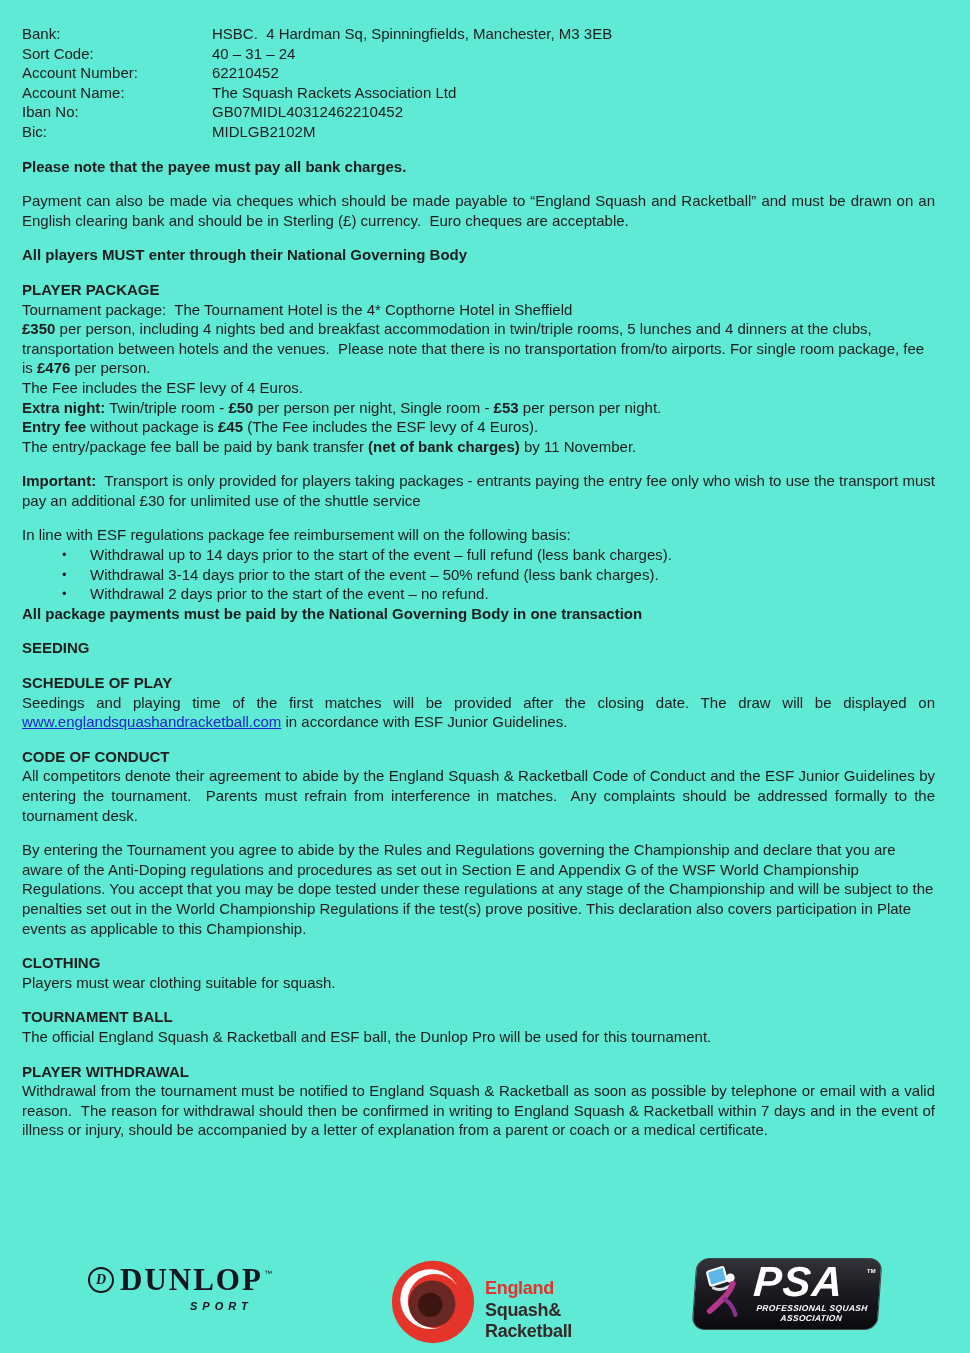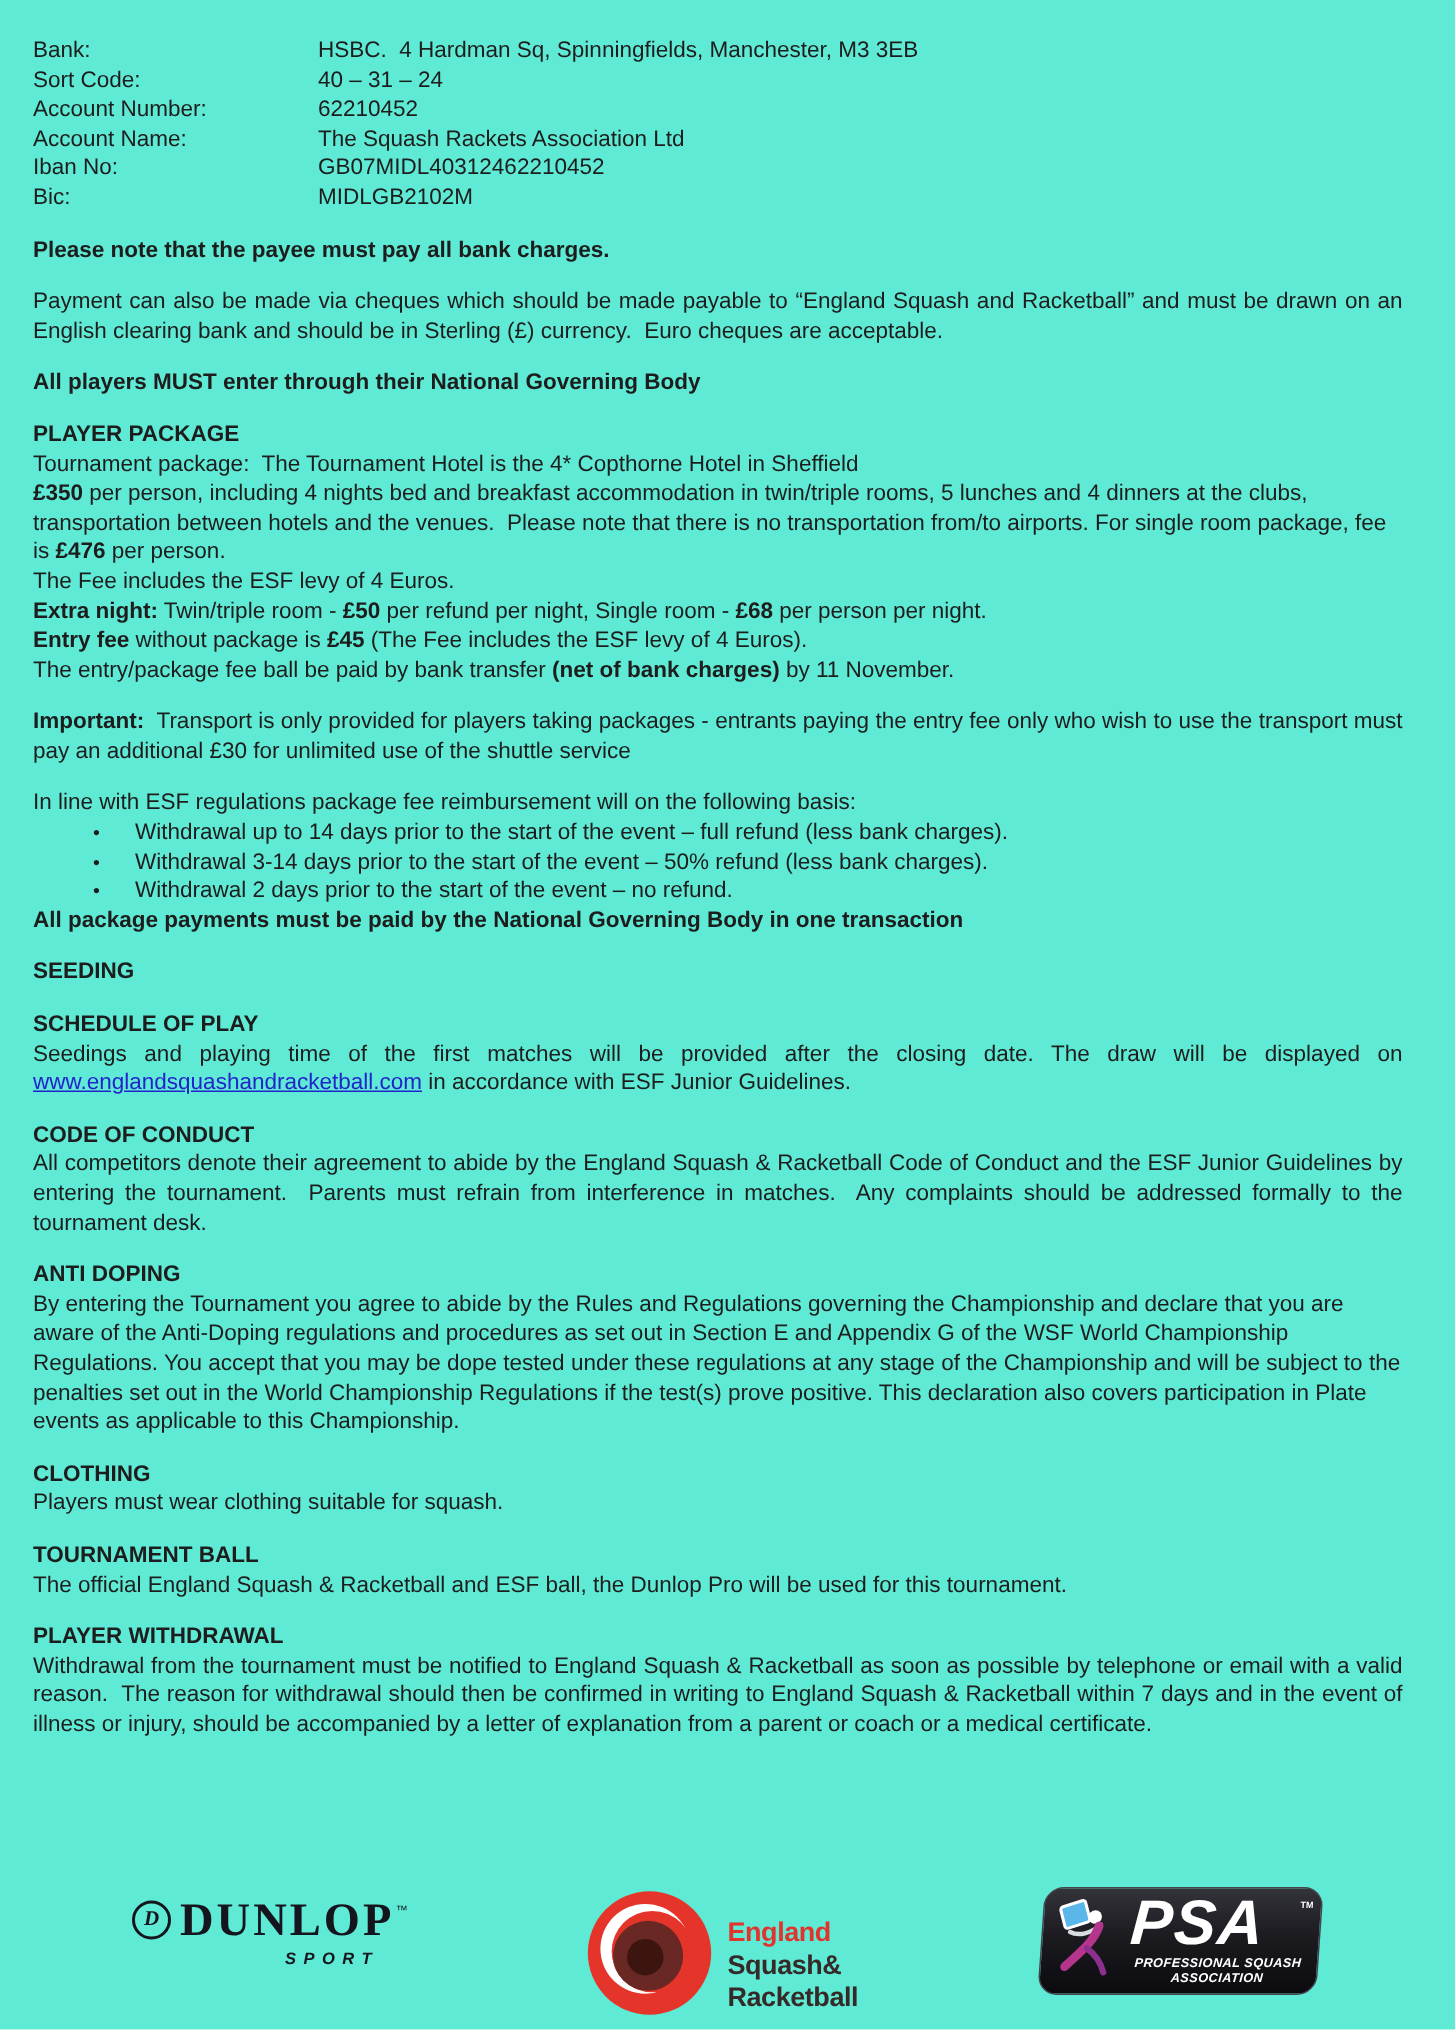--- a/index.html
+++ b/index.html
@@ -90,21 +90,21 @@
 
     <div class="sec p just">Payment can also be made via cheques which should be made payable to “England Squash and Racketball” and must be drawn on an English clearing bank and should be in Sterling (£) currency.  Euro cheques are acceptable.</div>
 
     <div class="sec b p">All players MUST enter through their National Governing Body</div>
 
     <div class="sec">
       <div class="head p">PLAYER PACKAGE</div>
       <div class="p">Tournament package:  The Tournament Hotel is the 4* Copthorne Hotel in Sheffield</div>
       <div class="p"><span class="b">£350</span><span> per person, including 4 nights bed and breakfast accommodation in twin/triple rooms, 5 lunches and 4 dinners at the clubs, transportation between hotels and the venues.  Please note that there is no transportation from/to airports. For single room package, fee is </span><span class="b">£476</span><span> per person.</span></div>
       <div class="p">The Fee includes the ESF levy of 4 Euros.</div>
-      <div class="p"><span class="b">Extra night:</span><span> Twin/triple room - </span><span class="b">£50</span><span> per refund per night, Single room - </span><span class="b">£68</span><span> per person per night.</span></div>
+      <div class="p"><span class="b">Extra night:</span><span> Twin/triple room - </span><span class="b">£50</span><span> per person per night, Single room - </span><span class="b">£53</span><span> per person per night.</span></div>
       <div class="p"><span class="b">Entry fee</span><span> without package is </span><span class="b">£45</span><span> (The Fee includes the ESF levy of 4 Euros).</span></div>
       <div class="p"><span>The entry/package fee ball be paid by bank transfer </span><span class="b">(net of bank charges)</span><span> by 11 November.</span></div>
     </div>
 
     <div class="sec p just"><span class="b">Important:</span><span>  Transport is only provided for players taking packages - entrants paying the entry fee only who wish to use the transport must pay an additional £30 for unlimited use of the shuttle service</span></div>
 
     <div class="sec">
       <div class="p">In line with ESF regulations package fee reimbursement will on the following basis:</div>
       <ul class="bullets">
         <li><span class="dot">•</span><span class="p">Withdrawal up to 14 days prior to the start of the event – full refund (less bank charges).</span></li>
@@ -122,21 +122,20 @@
       <div class="head p">SCHEDULE OF PLAY</div>
       <div class="p just"><span>Seedings and playing time of the first matches will be provided after the closing date. The draw will be displayed on </span><span class="link">www.englandsquashandracketball.com</span><span> in accordance with ESF Junior Guidelines.</span></div>
     </div>
 
     <div class="sec">
       <div class="head p">CODE OF CONDUCT</div>
       <div class="p just">All competitors denote their agreement to abide by the England Squash &amp; Racketball Code of Conduct and the ESF Junior Guidelines by entering the tournament.  Parents must refrain from interference in matches.  Any complaints should be addressed formally to the tournament desk.</div>
     </div>
 
     <div class="sec">
-      <div class="head p">ANTI DOPING</div>
       <div class="p">By entering the Tournament you agree to abide by the Rules and Regulations governing the Championship and declare that you are aware of the Anti-Doping regulations and procedures as set out in Section E and Appendix G of the WSF World Championship Regulations. You accept that you may be dope tested under these regulations at any stage of the Championship and will be subject to the penalties set out in the World Championship Regulations if the test(s) prove positive. This declaration also covers participation in Plate events as applicable to this Championship.</div>
     </div>
 
     <div class="sec">
       <div class="head p">CLOTHING</div>
       <div class="p">Players must wear clothing suitable for squash.</div>
     </div>
 
     <div class="sec">
       <div class="head p">TOURNAMENT BALL</div>

